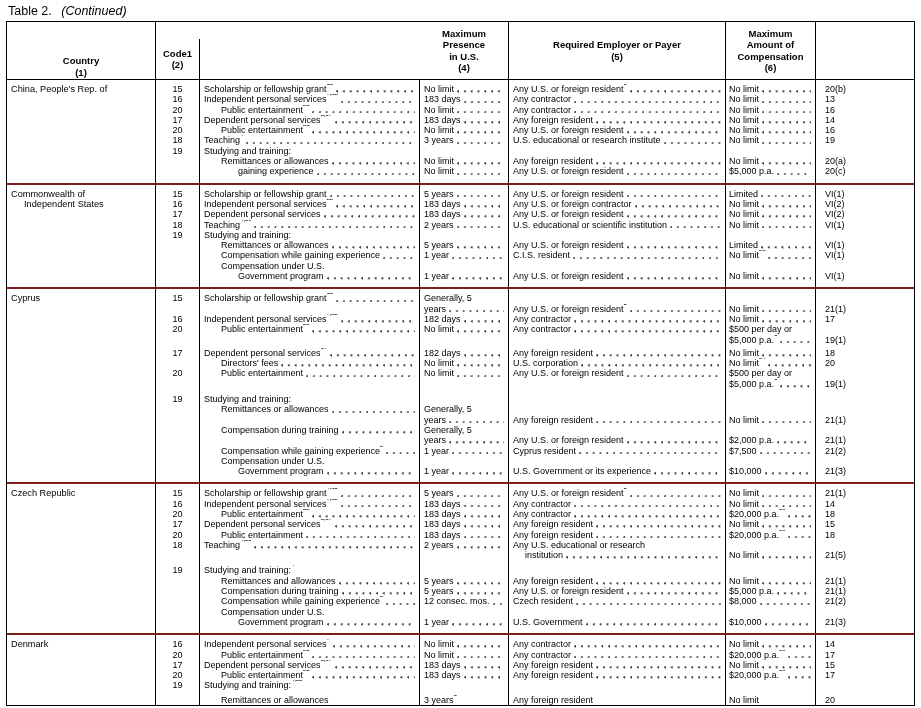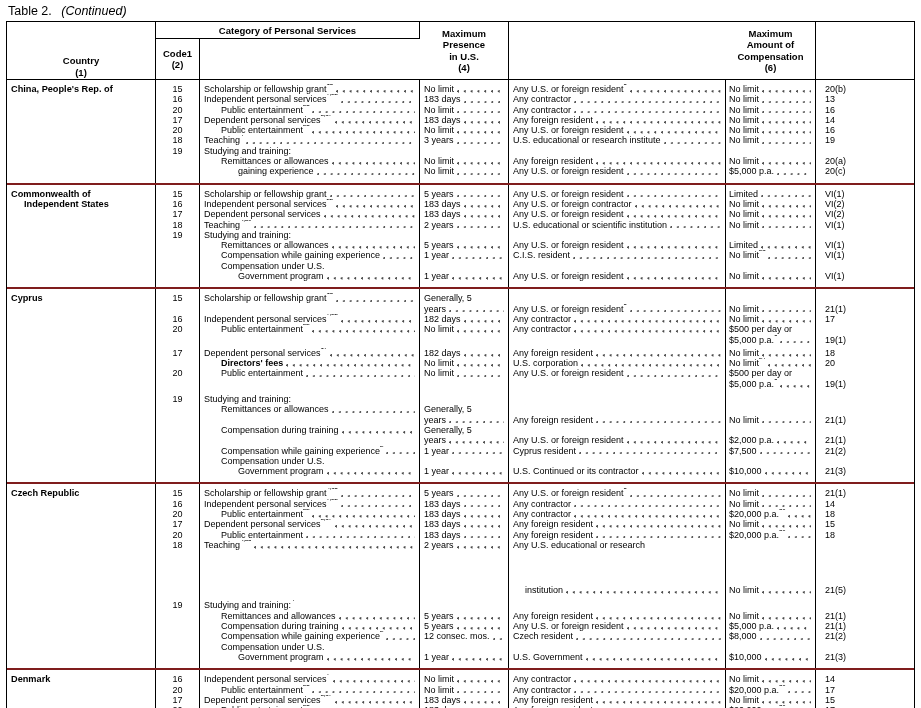--- a/index.html
+++ b/index.html
@@ -26,21 +26,21 @@
   .sec{border-top:2px solid #7f1d1d;}
   .sec:first-child{border-top:none;}
   .row{display:grid;grid-template-columns:149px 44px 220px 89px 217px 90px 1fr;
        min-height:10.3px;line-height:10.3px;font-size:9px;}
   .row.spacer{min-height:0;}
   .cell{border-right:1px solid #000;display:flex;align-items:flex-end;overflow:hidden;
         padding:0 2px 0 4px;box-sizing:border-box;}
   .c2{justify-content:center;padding:0;}
   .c6{padding-left:3px;}
   .c7{border-right:none;padding-left:9px;}
-  .c1 .t{font-weight:bold;font-size:9.2px;}
+  .c1 .t{font-weight:normal;font-size:9.2px;}
   .t{white-space:nowrap;flex:0 1 auto;}
   .t sup{font-size:6.3px;line-height:0;position:relative;top:-3px;letter-spacing:-0.3px;}
   .lead{flex:1 1 6px;height:2.6px;margin:0 2px 1.5px 3px;
         background-image:radial-gradient(circle at 1.2px 1.2px,#4a4a4a 0.9px,rgba(0,0,0,0) 1.15px);
         background-size:6.8px 2.6px;background-repeat:repeat-x;align-self:flex-end;}
 </style>
 </head>
 <body>
 
 <div class="page">
@@ -48,32 +48,33 @@
     <span class="t-label">Table 2.</span>
     <span class="t-note">(Continued)</span>
   </div>
 
   <div class="tbl">
     <div class="head">
       <div class="hc h-country">
         <span>Country</span>
         <span>(1)</span>
       </div>
-      <div class="hc h-cat">
-        <span>Category of Personal Services</span>
-      </div>
       <div class="hc h-code">
         <span>Code1</span>
         <span>(2)</span>
       </div>
       <div class="hc h-presence">
         <span>Maximum</span>
         <span>Presence</span>
         <span>in U.S.</span>
         <span>(4)</span>
+      </div>
+      <div class="hc h-payer">
+        <span>Required Employer or Payer</span>
+        <span>(5)</span>
       </div>
       <div class="hc h-comp">
         <span>Maximum</span>
         <span>Amount of</span>
         <span>Compensation</span>
         <span>(6)</span>
       </div>
     </div>
     <div>
         <div class="sec">
@@ -664,21 +665,21 @@
               <span class="lead"></span>
             </div>
             <div class="cell c7">
               <span class="t">18</span>
             </div>
           </div>
           <div class="row">
             <div class="cell c1"></div>
             <div class="cell c2"></div>
             <div class="cell c3">
-              <span class="t" style="padding-left: 17px; font-weight: bold;">Directors' fees</span>
+              <span class="t" style="padding-left: 17px;">Directors' fees</span>
               <span class="lead"></span>
             </div>
             <div class="cell c4">
               <span class="t">No limit</span>
               <span class="lead"></span>
             </div>
             <div class="cell c5">
               <span class="t">U.S. corporation</span>
               <span class="lead"></span>
             </div>
@@ -855,21 +856,21 @@
             <div class="cell c2"></div>
             <div class="cell c3">
               <span class="t" style="padding-left: 34px;">Government program</span>
               <span class="lead"></span>
             </div>
             <div class="cell c4">
               <span class="t">1 year</span>
               <span class="lead"></span>
             </div>
             <div class="cell c5">
-              <span class="t">U.S. Continued or its contractor</span>
+              <span class="t">U.S. Government or its experience</span>
               <span class="lead"></span>
             </div>
             <div class="cell c6">
               <span class="t">$10,000</span>
               <span class="lead"></span>
             </div>
             <div class="cell c7">
               <span class="t">21(3)</span>
             </div>
           </div>
@@ -1038,21 +1039,21 @@
             </div>
             <div class="cell c6"></div>
             <div class="cell c7"></div>
           </div>
           <div class="row">
             <div class="cell c1"></div>
             <div class="cell c2"></div>
             <div class="cell c3"></div>
             <div class="cell c4"></div>
             <div class="cell c5">
-              <span class="t" style="padding-left: 12px; margin-top: 35px;">institution</span>
+              <span class="t" style="padding-left: 12px;">institution</span>
               <span class="lead"></span>
             </div>
             <div class="cell c6">
               <span class="t">No limit</span>
               <span class="lead"></span>
             </div>
             <div class="cell c7">
               <span class="t">21(5)</span>
             </div>
           </div>

